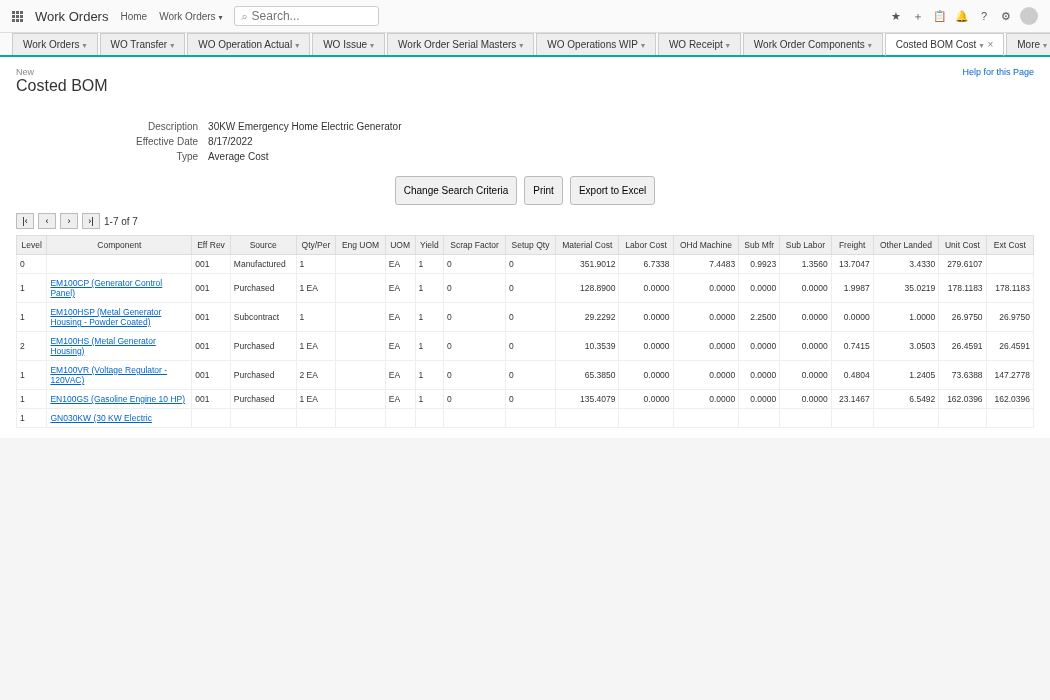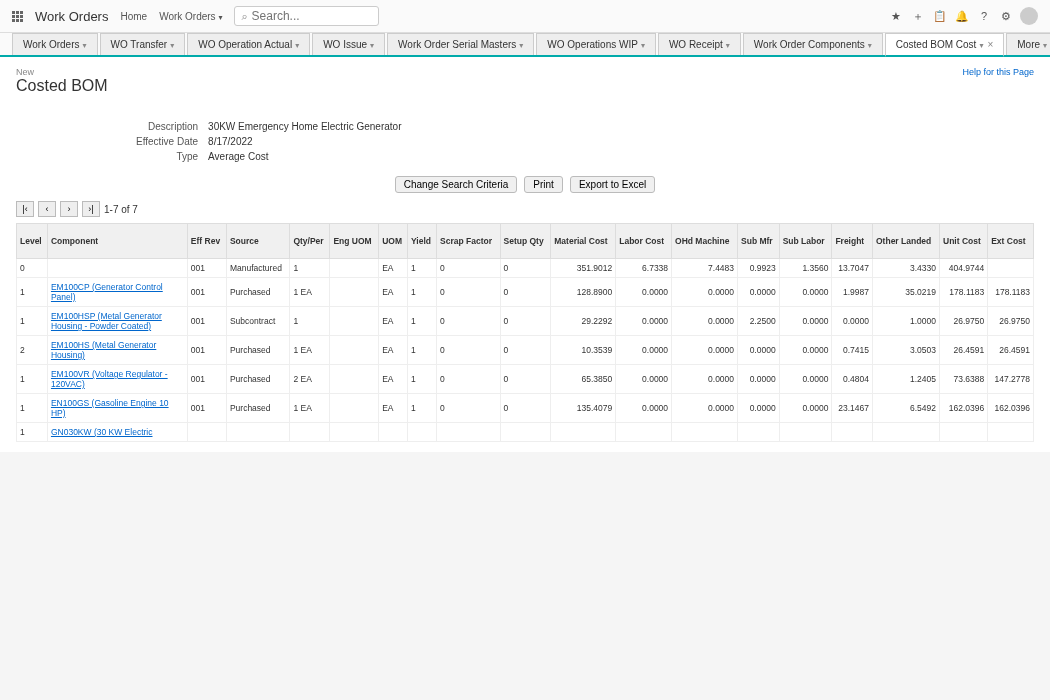--- a/index.html
+++ b/index.html
@@ -26,27 +26,27 @@
   .breadcrumb { font-size:9px; color:#888; }
   .page-title { font-size:16px; font-weight:400; margin-bottom:26px;}
   .help-link { float:right; font-size:9px; color:#06c; cursor:pointer;}
   
   .info-grid { display:flex; gap:60px; margin: 8px 0 14px 0; padding-left:120px;}
   .info-col { display:grid; grid-template-columns: auto auto; gap:4px 10px; font-size:10px; align-items:center;}
   .info-label { color:#555; text-align:right;}
   .info-link { color:#06c; text-decoration:underline; cursor:pointer;}
   
   .action-bar { text-align:center; margin:8px 0;}
-  .action-bar button { font-size:10px; padding:2px 8px; margin:0 2px; background:#f0f0f0; border:1px solid #bbb; border-radius:3px; cursor:pointer;}
+  .action-bar button { font-size:10px; padding:8px 8px; margin:0 2px; background:#f0f0f0; border:1px solid #bbb; border-radius:3px; cursor:pointer;}
   
   .pager { display:flex; align-items:center; gap:4px; font-size:10px; margin:6px 0;}
   .pager button { width:18px; height:16px; font-size:9px; background:#eee; border:1px solid #bbb; cursor:pointer;}
   
   table { width:100%; border-collapse:collapse; font-size:9px;}
-  th { background:#f0f0f0; border:1px solid #ddd; padding:12px 3px; text-align:left; font-weight:700; white-space:nowrap; font-size:8.5px;}
+  th { background:#f0f0f0; border:1px solid #ddd; padding:4px 3px; text-align:center; font-weight:400; white-space:nowrap; font-size:8.5px;}
   td { border:1px solid #eee; padding:4px 3px; white-space:nowrap; font-size:8.5px;}
   td.num { text-align:right; }
   td a { color:#06c; text-decoration:underline; cursor:pointer;}
   .comp-cell { white-space:normal; max-width:130px;}
 </style>
 </head>
 <body>
 
 <div class="app-header">
   <div class="app-icon">
@@ -157,21 +157,21 @@
           <td>1</td>
           <td>0</td>
           <td>0</td>
           <td class="num">351.9012</td>
           <td class="num">6.7338</td>
           <td class="num">7.4483</td>
           <td class="num">0.9923</td>
           <td class="num">1.3560</td>
           <td class="num">13.7047</td>
           <td class="num">3.4330</td>
-          <td class="num">404.9744</td>
+          <td class="num">279.6107</td>
           <td class="num"></td>
         </tr>
         <tr>
           <td>1</td>
           <td class="comp-cell"><a>EM100CP (Generator Control Panel)</a></td>
           <td>001</td>
           <td>Purchased</td>
           <td>1 EA</td>
           <td></td>
           <td>EA</td>

